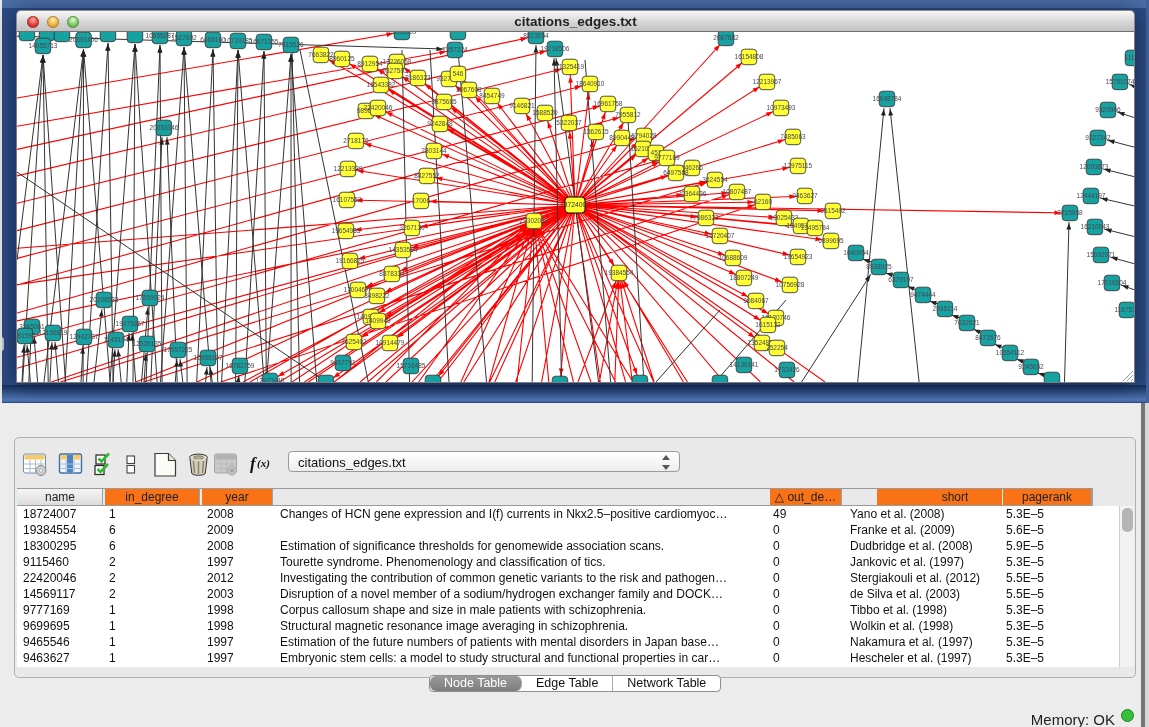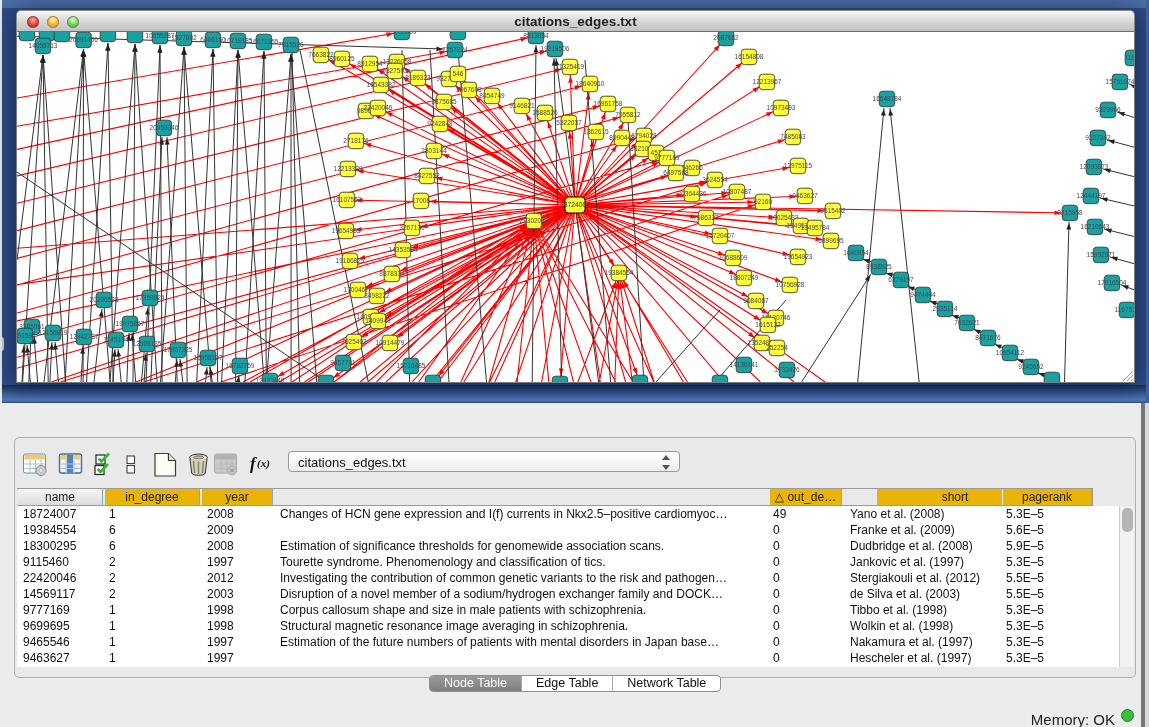--- a/index.html
+++ b/index.html
@@ -37,40 +37,40 @@
 #pbody { position:absolute; left:14px; top:34px; width:1122px; height:241px;
   background:#e9e9e9; border:1px solid #b0b0b0; border-radius:5px; }
 
 .tb { position:absolute; top:11px; }
 #combo { position:absolute; left:273px; top:13px; width:392px; height:21px;
   border:1px solid #9a9a9a; border-radius:4px;
   background:linear-gradient(#ffffff,#ededed); }
 #combo .txt { position:absolute; left:9px; top:3px; font-size:13px; color:#111; }
 
 #thead { position:absolute; left:2px; top:50px; height:18px; width:1076px; border:1px solid #9a9a9a; border-left:none;}
-.hcell { position:absolute; top:0; height:16px; background:#eab308;
+.hcell { position:absolute; top:0; height:16px; background:#f97316;
   border-right:1px solid #88aabf; border-left:1px solid #d9eef8; font-size:12px; color:#222; text-align:center; line-height:16px; }
 
 #tdata { position:absolute; left:2px; top:68px; width:1104px; height:161px; background:#fff; font-size:12px; color:#111; }
 .trow { position:relative; height:16px; line-height:16px; white-space:nowrap; }
 .trow div { position:absolute; top:0; overflow:hidden; }
 .c-name { left:6px; width:90px; }
 .c-ind  { left:92px; width:90px; }
 .c-year { left:190px; width:70px; }
 .c-title{ left:263px; width:488px; }
 .c-out  { left:756px; width:70px; }
 .c-short{ left:833px; width:165px; }
 .c-pr   { left:989px; width:90px; }
 #vscroll { position:absolute; left:1104px; top:68px; width:15px; height:161px; background:#f2f2f2; border-left:1px solid #ccc; }
 #vthumb { position:absolute; left:2px; top:2px; width:11px; height:24px; background:#b5b5b5; border-radius:5px; }
 
 #tabs { position:absolute; left:429px; top:272px; height:17px; display:flex;
   border:1px solid #8f8f8f; border-radius:4px; overflow:hidden; background:#fff; }
 .tab { padding:0 14px; font-size:12.5px; line-height:15px; color:#111; border-right:1px solid #aaa; }
-.tab.sel { background:linear-gradient(#9a9a9a,#7e7e7e); color:#fff; }
+.tab.sel { background:linear-gradient(#9a9a9a,#7e7e7e); color:#fff;border-radius:6px; }
 .tab:last-child { border-right:none; }
 #mem { position:absolute; right:34px; top:308px; font-size:15px; color:#222; }
 #memdot { position:absolute; right:15px; top:306px; width:13px; height:13px; border-radius:50%;
   background:#35c23a; border:1px solid #1e7a22; }
 
 #pico { position:absolute; right:13px; top:8px; }
 </style></head>
 <body>
 <div id="root">
 <div id="desk">
@@ -697,20 +697,21 @@
             <div class="c-year">1997</div>
 <div class="c-title">Estimation of the future numbers of patients with mental disorders in Japan base…</div>
             <div class="c-out">0</div>
             <div class="c-short">Nakamura et al. (1997)</div>
 <div class="c-pr">5.3E–5</div>
           </div>
 <div class="trow">
 <div class="c-name">9463627</div>
             <div class="c-ind">1</div>
             <div class="c-year">1997</div>
+<div class="c-title">Embryonic stem cells: a model to study structural and functional properties in car…</div>
             <div class="c-out">0</div>
             <div class="c-short">Hescheler et al. (1997)</div>
 <div class="c-pr">5.3E–5</div>
           </div>
     </div>
     <div id="vscroll">
           <div id="vthumb"></div>
         </div>
   </div>
   <div id="tabs">

